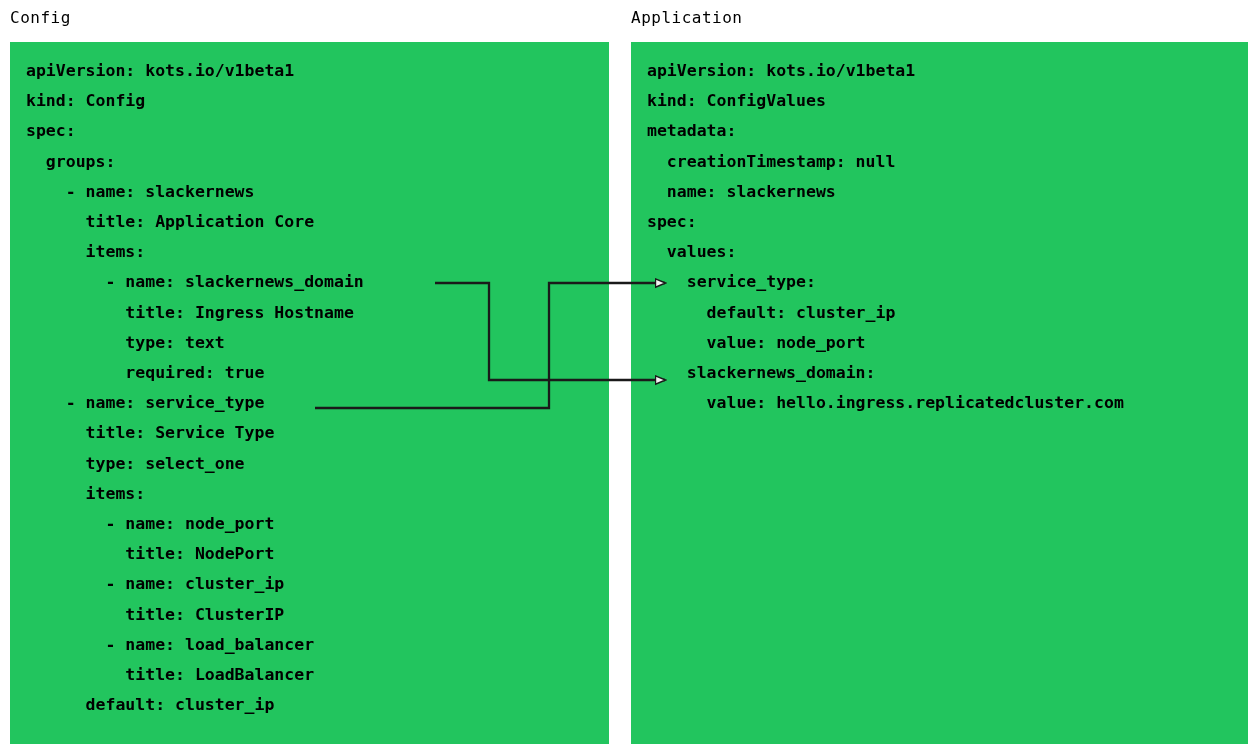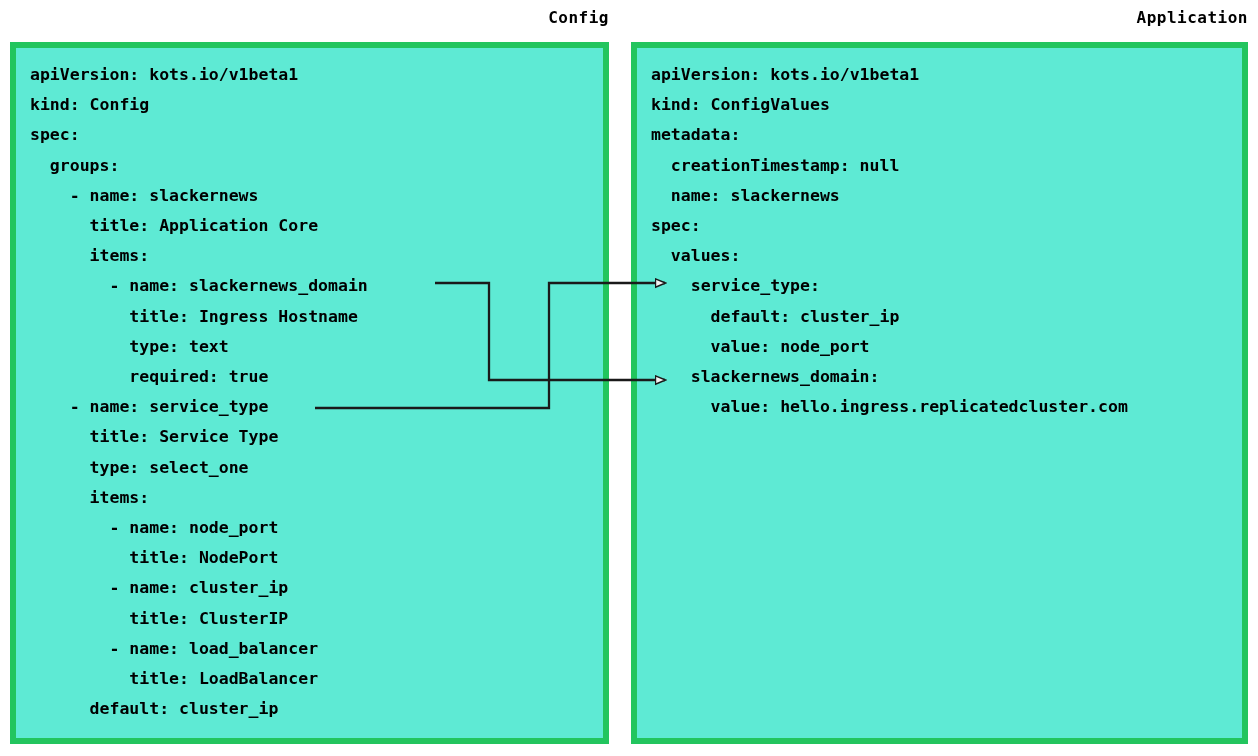--- a/index.html
+++ b/index.html
@@ -6,31 +6,31 @@
   body{
     width:1258px;height:756px;background:#ffffff;
     font-family:"DejaVu Sans Mono","Liberation Mono",monospace;
     position:relative;overflow:hidden;
   }
   #stage{position:absolute;left:0;top:0;width:1258px;height:756px;}
 
   .panel-title{
     position:absolute;
     font-family:"DejaVu Sans Mono","Liberation Mono",monospace;
-    font-weight:bold;font-size:16px;color:#000;
-    text-align:right;white-space:pre;
+    font-weight:normal;font-size:16px;color:#000;
+    text-align:left;white-space:pre;
     letter-spacing:0.5px;
   }
   #title-config{left:10px;top:8px;width:599px;}
   #title-configvalues{left:631px;top:8px;width:617px;}
 
   .panel{
     position:absolute;
-    background:#5eead4;
-    border:6px solid #22c55e;
+    background:#22c55e;
+    border:2px solid #22c55e;
     box-sizing:border-box;
   }
   #panel-config{left:10px;top:42px;width:599px;height:702px;}
   #panel-configvalues{left:631px;top:42px;width:617px;height:702px;}
 
   .code{
     position:absolute;
     left:0;top:0;
     font-family:"DejaVu Sans Mono","Liberation Mono",monospace;
     font-weight:bold;

